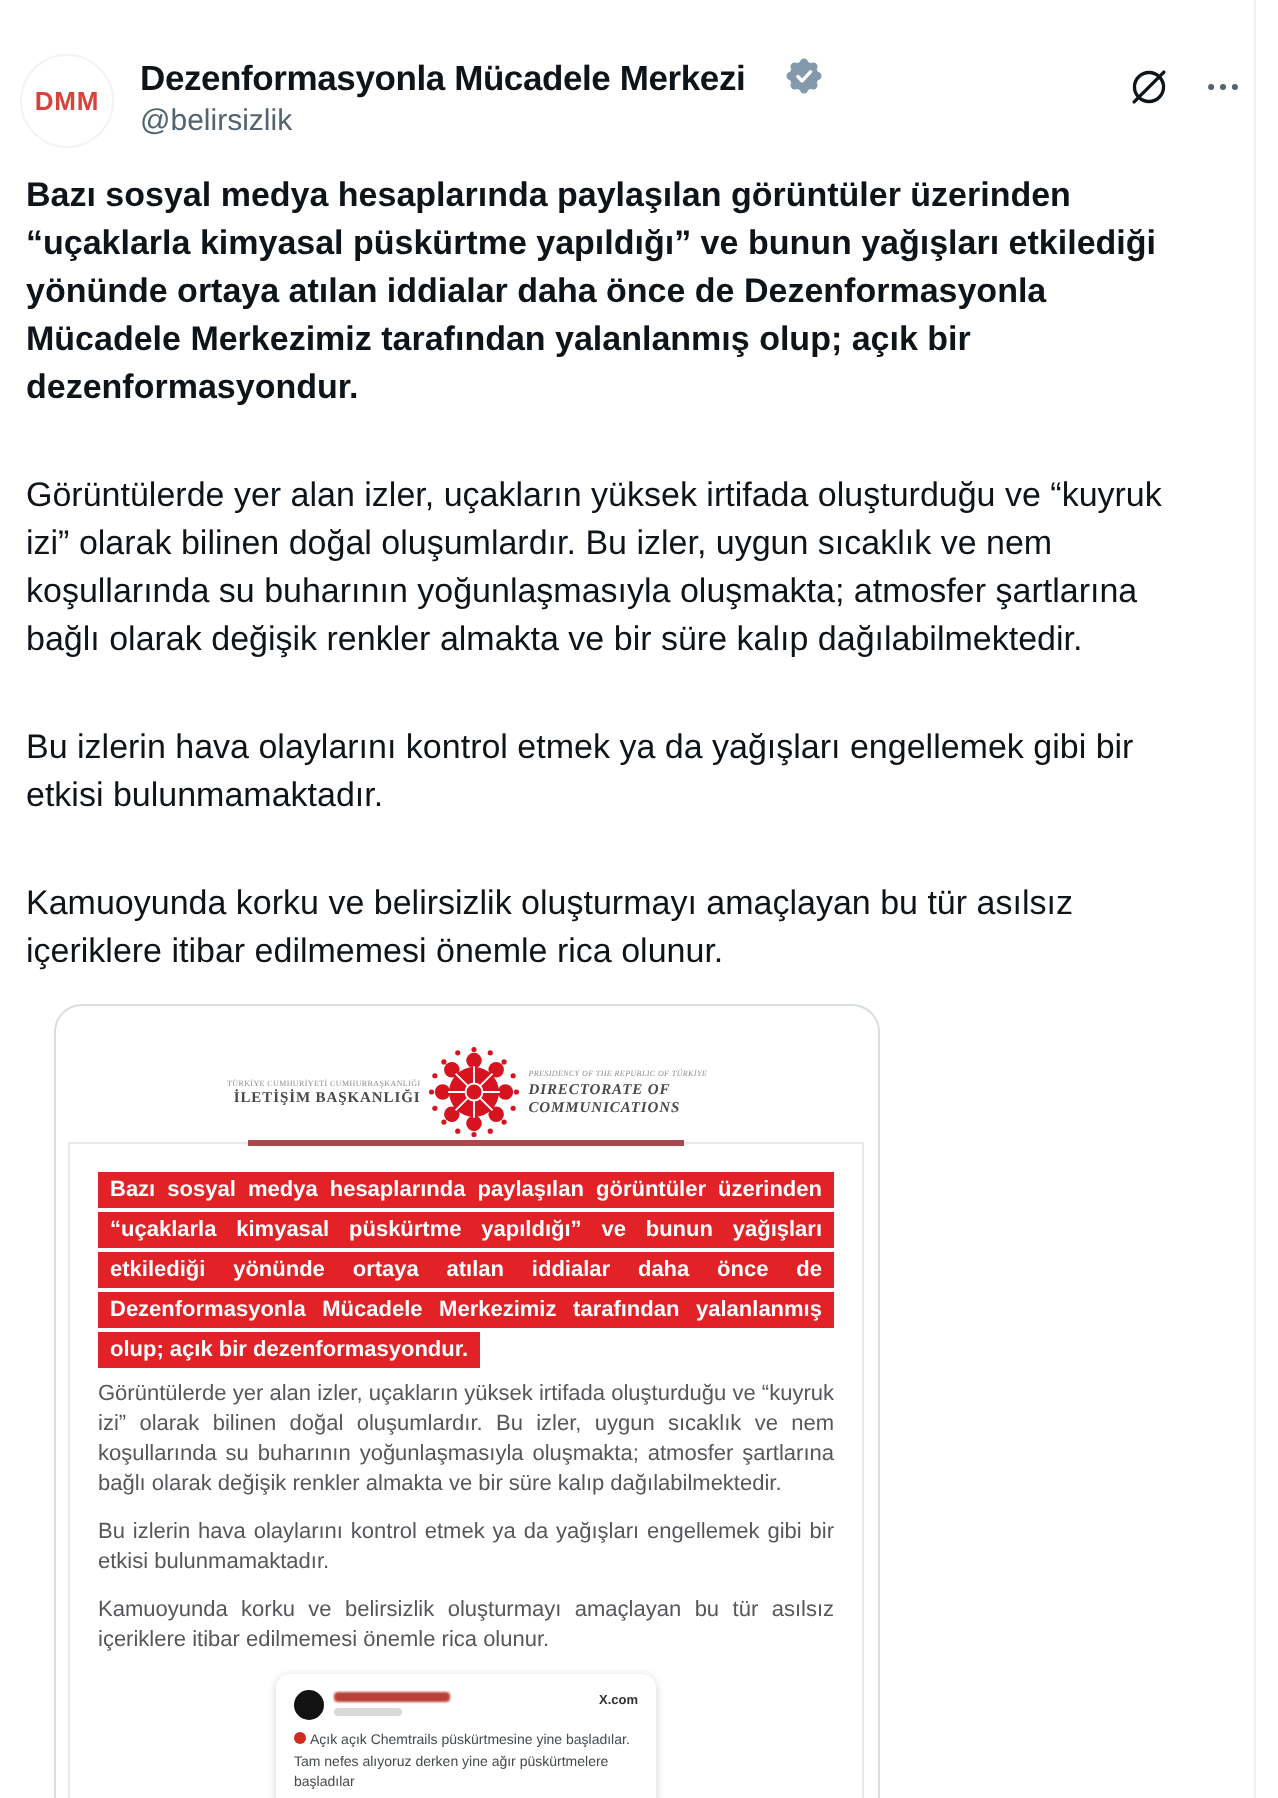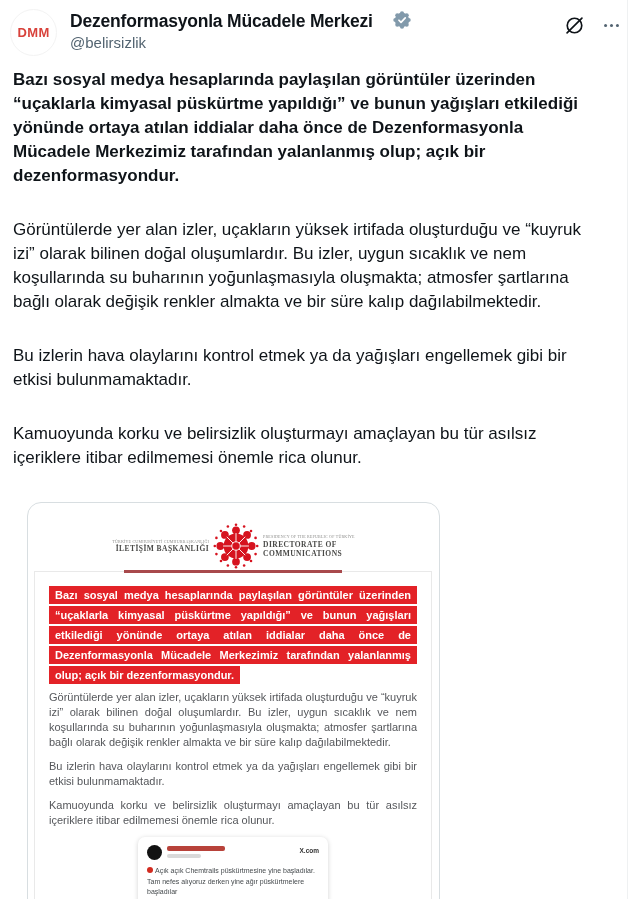--- a/index.html
+++ b/index.html
@@ -4,21 +4,21 @@
 <style>
   html,body{margin:0;padding:0;}
   body{
     width:639px;height:899px;overflow:hidden;background:#fff;position:relative;
     font-family:"Liberation Sans", sans-serif;
     -webkit-font-smoothing:antialiased;
   }
   .col-right-border{position:absolute;top:0;left:627px;width:1px;height:899px;background:#eff1f2;}
 
   
-  .tw-header{display:flex;align-items:flex-start;padding:9px 14px 0 10px;}
+  .tw-header{display:flex;align-items:flex-start;padding:27px 14px 0 10px;}
   .avatar{
     width:45px;height:45px;border-radius:50%;background:#fff;border:1px solid #f3f3f3;
     display:flex;align-items:center;justify-content:center;flex:none;
     color:#d8423b;font-weight:bold;font-size:13px;letter-spacing:.4px;cursor:pointer;
   }
   .id-block{margin-left:13px;flex:1;min-width:0;padding-top:2px;}
   .name-row{display:flex;align-items:flex-start;gap:20px;}
   .display-name{font-size:17.5px;font-weight:700;color:#0f1419;letter-spacing:-.2px;white-space:nowrap;}
   .handle{font-size:15px;color:#536471;margin-top:2px;}
   .header-icons{display:flex;align-items:center;gap:17px;padding:6px 4px 0 0;}
@@ -30,21 +30,21 @@
   .tw-text .lead{font-weight:700;}
 
   
   .img-card{
     position:absolute;left:27px;top:502px;width:411px;height:560px;
     border:1px solid #d8dee1;border-radius:14px;background:#fff;overflow:hidden;cursor:pointer;
   }
   .watermark{position:absolute;top:0;left:0;z-index:0;}
   .img-header{position:relative;z-index:2;display:flex;align-items:center;justify-content:center;gap:3px;padding-top:19px;}
   .org-left{text-align:right;}
-  .org-right{text-align:left;}
+  .org-right{text-align:left;font-style:italic;}
   .org-small{font-size:4px;color:#8d8d8b;letter-spacing:.2px;font-family:"Liberation Serif", serif;line-height:1.3;}
   .org-main{font-size:7.5px;font-weight:700;color:#4a4a48;letter-spacing:.45px;font-family:"Liberation Serif", serif;line-height:1.2;}
   .inner-box{
     position:absolute;left:6px;right:7px;top:68px;height:620px;z-index:1;
     border:1px solid #e9e9e9;background:#fff;padding:13px 14px;box-sizing:border-box;
   }
   .red-line{position:absolute;top:-2px;left:50%;transform:translateX(-50%);width:218px;height:3px;background:#a8494c;}
   .red-par{font-size:11px;line-height:20px;text-align:justify;margin:0 0 5px 0;position:relative;z-index:2;}
   .red-par span{
     background:#e32227;color:#fff;font-weight:700;padding:3px 6px;

